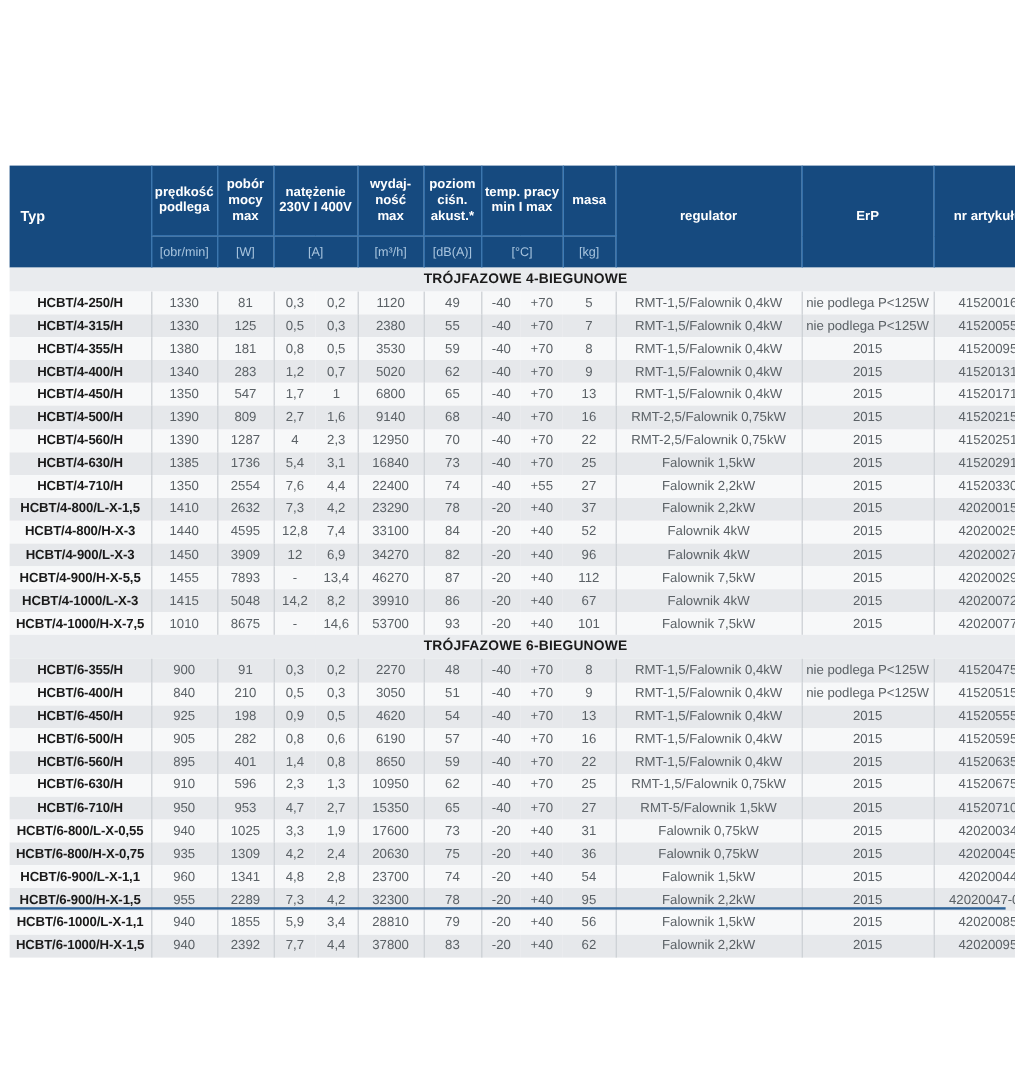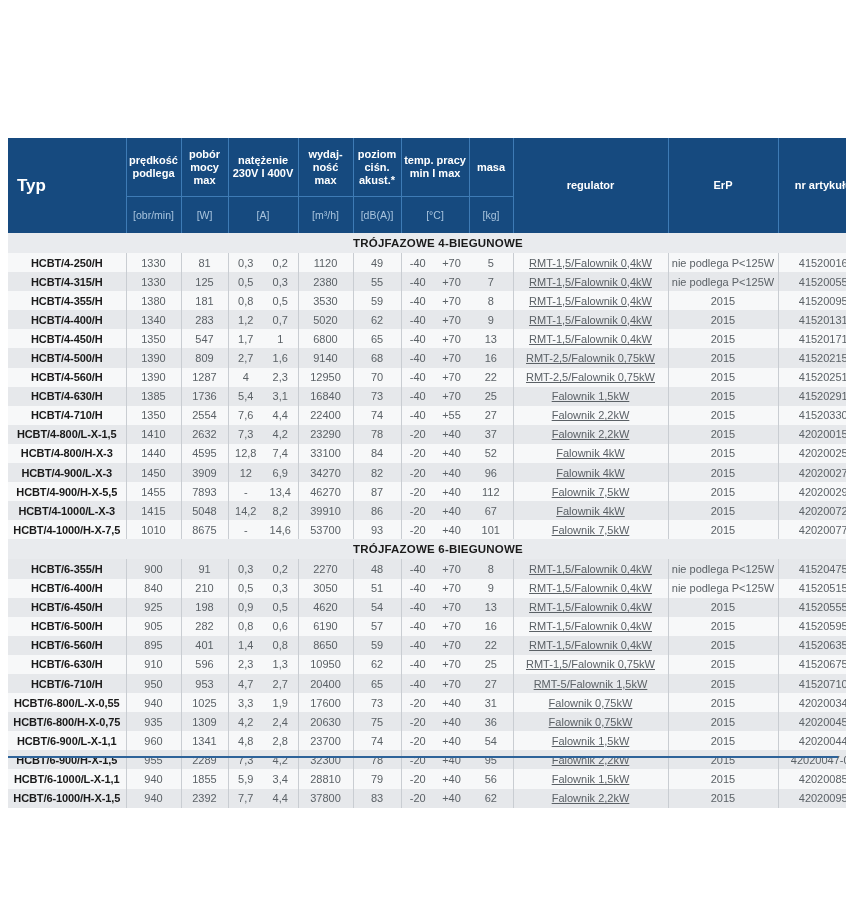--- a/index.html
+++ b/index.html
@@ -40,27 +40,27 @@
     font-weight: bold;
     line-height: 13px;
     text-align: center;
     vertical-align: middle;
     border-left: 1px solid #3E7BB5;
   }
   thead th.first {
     border-left: none;
     text-align: left;
     padding-left: 9px;
-    font-size: 17px;
+    font-size: 12px;
   }
   thead tr.units th {
     font-weight: normal;
     color: #A8C4DE;
     font-size: 10.5px;
-    height: 36px;
+    height: 26px;
     border-top: 1px solid #3E7BB5;
   }
   thead tr.main th {
     height: 58px;
   }
 
   
   tr.section td {
     background: #E9EBEE;
     color: #1A1A1A;
@@ -85,21 +85,21 @@
 
   td.type {
     text-align: left;
     padding-left: 9px;
     color: #1A1A1A !important;
     font-weight: bold;
     font-size: 11.5px;
     letter-spacing: -0.1px;
   }
   td.sep-left  { border-left: 1px solid #C9CDD2; }
-  td.reg       { font-size: 11px; text-decoration: underline; }
+  td.reg       { font-size: 11px; }
   td.erp       { font-size: 11px; }
   td.art       { font-size: 11px; }
 
   
   .bottom-rule {
     position: absolute;
     left: 8px;
     top: 756px;
     width: 830px;
     height: 2px;
@@ -495,21 +495,21 @@
           <td class="sep-left reg">RMT-1,5/Falownik 0,75kW</td>
           <td class="sep-left erp">2015</td>
           <td class="sep-left art">41520675</td>
         </tr>
         <tr class="data even">
           <td class="type">HCBT/6-710/H</td>
           <td class="sep-left">950</td>
           <td class="sep-left">953</td>
           <td class="sep-left">4,7</td>
           <td>2,7</td>
-          <td class="sep-left">20400</td>
+          <td class="sep-left">15350</td>
           <td class="sep-left">65</td>
           <td class="sep-left">-40</td>
           <td>+70</td>
           <td>27</td>
           <td class="sep-left reg">RMT-5/Falownik 1,5kW</td>
           <td class="sep-left erp">2015</td>
           <td class="sep-left art">41520710</td>
         </tr>
         <tr class="data odd">
           <td class="type">HCBT/6-800/L-X-0,55</td>

